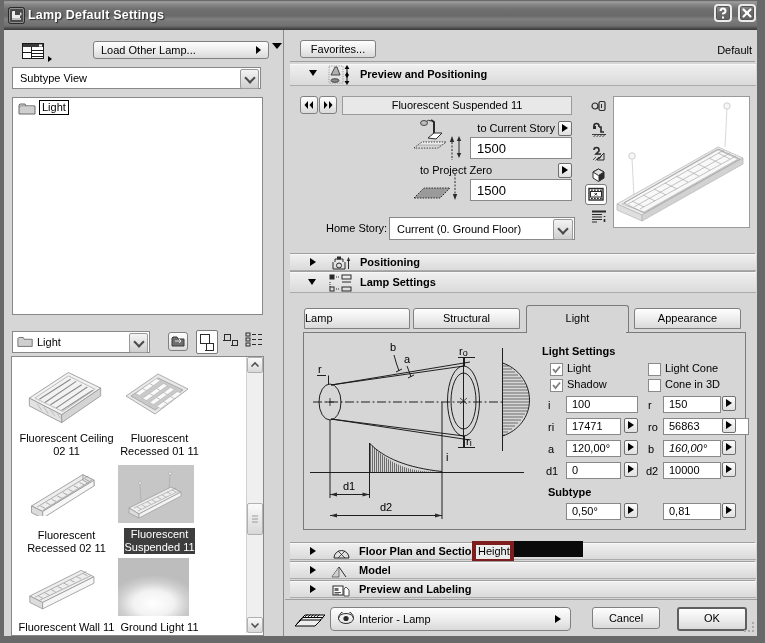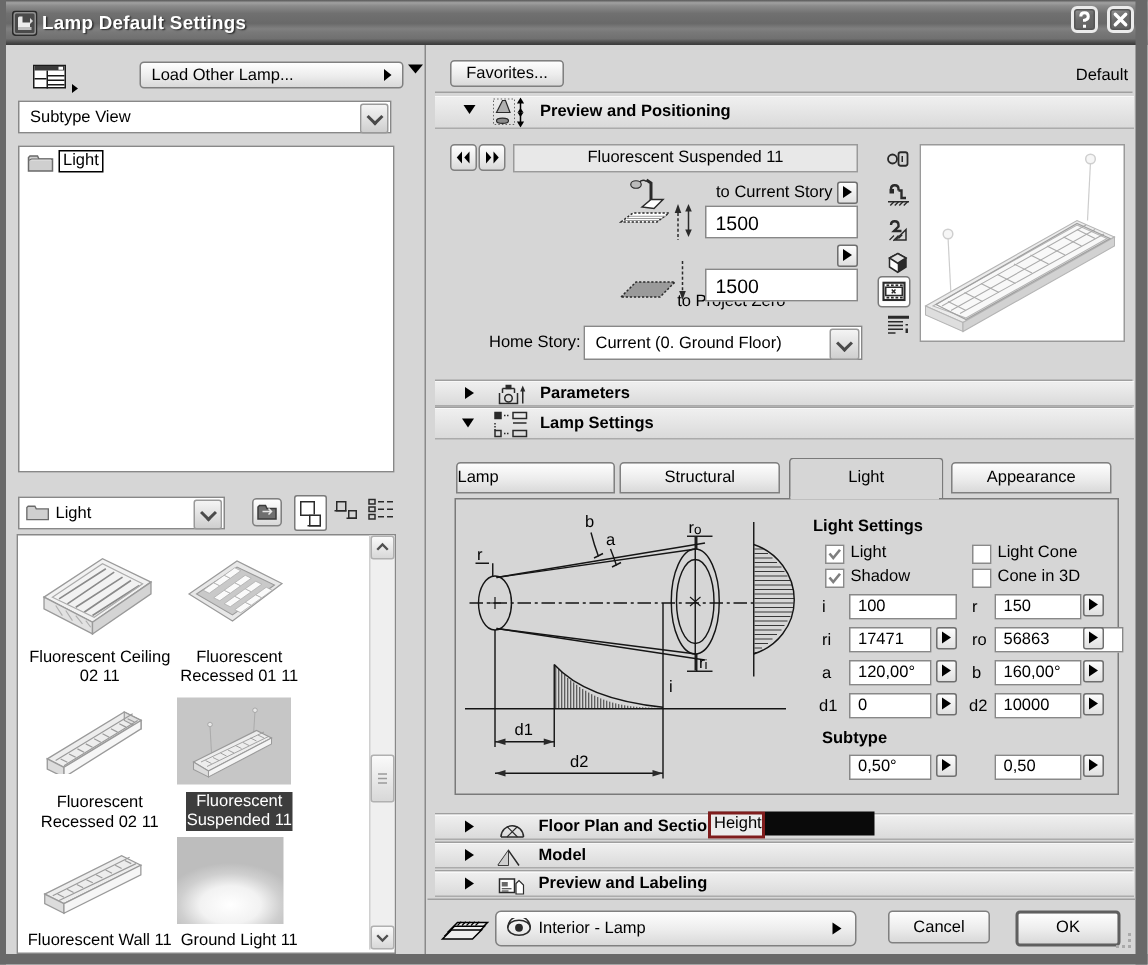--- a/index.html
+++ b/index.html
@@ -293,21 +293,21 @@
     </g>
     <g stroke="#2a2a2a" stroke-width="1">
       <line x1="40" y1="24" x2="40" y2="42" stroke-dasharray="2 1.5"></line>
       <line x1="47" y1="22" x2="47" y2="36"></line>
     </g>
     <path d="M40 18 L37.8 24 L42.2 24 Z" fill="#2a2a2a"></path>
     <path d="M47 18 L44.8 23 L49.2 23 Z" fill="#2a2a2a"></path>
     <path d="M47 40 L44.8 35 L49.2 35 Z" fill="#2a2a2a"></path>
   </svg>
 
-  <div class="abs lbl" style="left:420px;top:164px;width:135px;text-align:center;margin-top:31px;">to Project Zero</div>
+  <div class="abs lbl" style="left:420px;top:164px;width:135px;text-align:left;">to Project Zero</div>
   <div class="flybtn" style="left:558px;top:163px;"></div>
   <div class="abs field" style="left:470px;top:179px;width:100px;height:20px;">
       <div class="abs" style="left:6px;top:3px;font-size:13px;">1500</div>
     </div>
   <svg class="abs" style="left:412px;top:170px;" width="50" height="32" viewBox="0 0 50 32">
     <path d="M2 28 L12 18 L38 18 L28 28 Z" fill="#9a9a9a" stroke="#2a2a2a" stroke-width="1" stroke-dasharray="1.5 1.2"></path>
     <line x1="43" y1="4" x2="43" y2="24" stroke="#2a2a2a" stroke-width="1" stroke-dasharray="2 1.5"></line>
     <path d="M43 30 L40.8 24 L45.2 24 Z" fill="#2a2a2a"></path>
   </svg>
 
@@ -399,21 +399,21 @@
   <svg class="abs" style="left:331px;top:256px;" width="20" height="15" viewBox="0 0 20 15">
     <g fill="none" stroke="#2a2a2a">
       <path d="M2 6 L2 13 L14 13 L14 6" stroke-width="1"></path>
       <path d="M4 6 L4 3 M12 6 L12 3 M4 3 L12 3" stroke-width="1"></path>
       <circle cx="8" cy="9.5" r="2.5"></circle>
       <rect x="6.5" y="1" width="3" height="2" fill="#2a2a2a"></rect>
     </g>
     <line x1="17.5" y1="4" x2="17.5" y2="13" stroke="#2a2a2a"></line>
     <path d="M17.5 1 L15.8 5 L19.2 5 Z" fill="#2a2a2a"></path>
   </svg>
-  <div class="abs htxt" style="left:360px;top:256px;">Parameters</div>
+  <div class="abs htxt" style="left:360px;top:256px;">Positioning</div>
 
   <div class="abs seph" style="left:290px;top:271px;width:465px;"></div>
   <div class="abs hdr" style="top:272px;height:19px;"></div>
   <div class="abs" style="left:308px;top:279px;width:0;height:0;border-top:6px solid #000;border-left:4px solid transparent;border-right:4px solid transparent;"></div>
   <svg class="abs" style="left:329px;top:274px;" width="23" height="21" viewBox="0 0 23 21">
     <g fill="none" stroke="#2a2a2a">
       <rect x="1" y="1" width="4" height="4" fill="#2a2a2a"></rect>
       <path d="M7 3 L10 3" stroke-dasharray="1 1"></path>
       <rect x="13" y="1" width="9" height="4"></rect>
       <rect x="1" y="13" width="4" height="4"></rect>
@@ -581,57 +581,57 @@
     </div>
   <div class="flybtn" style="left:722px;top:418px;"></div>
 
   <div class="abs lbl" style="left:548px;top:443px;">a</div>
   <div class="abs field" style="left:566px;top:440px;width:53px;height:15px;">
       <div class="abs" style="left:5px;top:1px;">120,00°</div>
     </div>
   <div class="flybtn" style="left:624px;top:440px;"></div>
   <div class="abs lbl" style="left:648px;top:443px;">b</div>
   <div class="abs field" style="left:663px;top:440px;width:56px;height:15px;">
-      <div class="abs" style="left:5px;top:1px;">160,00°</div>
+      <div class="abs" style="left:5px;top:1px;font-style:italic;">160,00°</div>
     </div>
   <div class="flybtn" style="left:722px;top:440px;"></div>
 
   <div class="abs lbl" style="left:546px;top:465px;">d1</div>
   <div class="abs field" style="left:566px;top:462px;width:53px;height:15px;">
       <div class="abs" style="left:5px;top:1px;">0</div>
     </div>
   <div class="flybtn" style="left:624px;top:462px;"></div>
   <div class="abs lbl" style="left:646px;top:465px;">d2</div>
   <div class="abs field" style="left:663px;top:462px;width:56px;height:15px;">
       <div class="abs" style="left:5px;top:1px;">10000</div>
     </div>
   <div class="flybtn" style="left:722px;top:462px;"></div>
 
   <div class="abs" style="left:548px;top:486px;font-weight:bold;font-size:11px;">Subtype</div>
   <div class="abs field" style="left:566px;top:503px;width:53px;height:15px;">
       <div class="abs" style="left:5px;top:1px;">0,50°</div>
     </div>
   <div class="flybtn" style="left:624px;top:503px;"></div>
   <div class="abs field" style="left:663px;top:503px;width:56px;height:15px;">
-      <div class="abs" style="left:5px;top:1px;">0,50</div>
+      <div class="abs" style="left:5px;top:1px;">0,81</div>
     </div>
   <div class="flybtn" style="left:722px;top:503px;"></div>
 
   <div class="abs seph" style="left:290px;top:542px;width:465px;"></div>
   <div class="abs hdr" style="top:543px;height:15px;"></div>
   <div class="abs" style="left:310px;top:547px;width:0;height:0;border-left:6px solid #000;border-top:4px solid transparent;border-bottom:4px solid transparent;"></div>
   <svg class="abs" style="left:333px;top:546px;" width="17" height="13" viewBox="0 0 17 13">
     <path d="M1 12 A7.5 7.5 0 0 1 16 12" fill="none" stroke="#2a2a2a"></path>
     <line x1="1" y1="12" x2="16" y2="12" stroke="#2a2a2a"></line>
     <path d="M5 12 L12 5 M5 5 L12 12" stroke="#2a2a2a" stroke-width="0.8" fill="none"></path>
   </svg>
   <div class="abs htxt" style="left:359px;top:545px;">Floor Plan and Section</div>
 
   <div class="abs" style="left:472px;top:541px;width:111px;height:16px;background:#0a0a0a;"></div>
-  <div class="abs" style="left:472px;top:541px;width:32px;height:14px;background:#ececec;border:2px solid #7f1d1d;font-size:11px;padding-left:2px;">Height</div>
+  <div class="abs" style="left:472px;top:541px;width:32px;height:14px;background:#ececec;border:4px solid #7f1d1d;font-size:11px;padding-left:2px;">Height</div>
 
   <div class="abs seph" style="left:290px;top:561px;width:465px;"></div>
   <div class="abs hdr" style="top:562px;height:15px;"></div>
   <div class="abs" style="left:310px;top:566px;width:0;height:0;border-left:6px solid #000;border-top:4px solid transparent;border-bottom:4px solid transparent;"></div>
   <svg class="abs" style="left:331px;top:565px;" width="18" height="13" viewBox="0 0 18 13">
     <path d="M1 12 L8 2 L15 12" fill="none" stroke="#2a2a2a"></path>
     <path d="M8 2 L8 12 L1 12" fill="#cfcfcf" stroke="#2a2a2a" stroke-width="0.6"></path>
   </svg>
   <div class="abs htxt" style="left:359px;top:564px;">Model</div>
 

